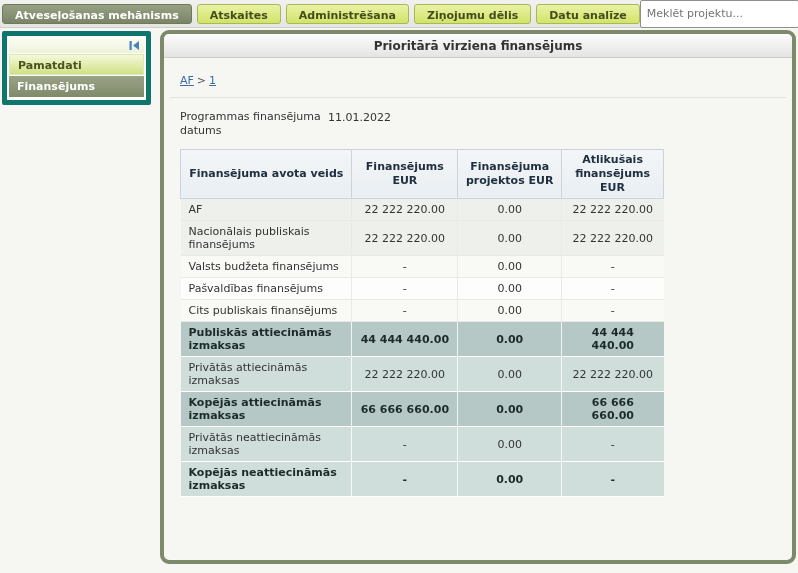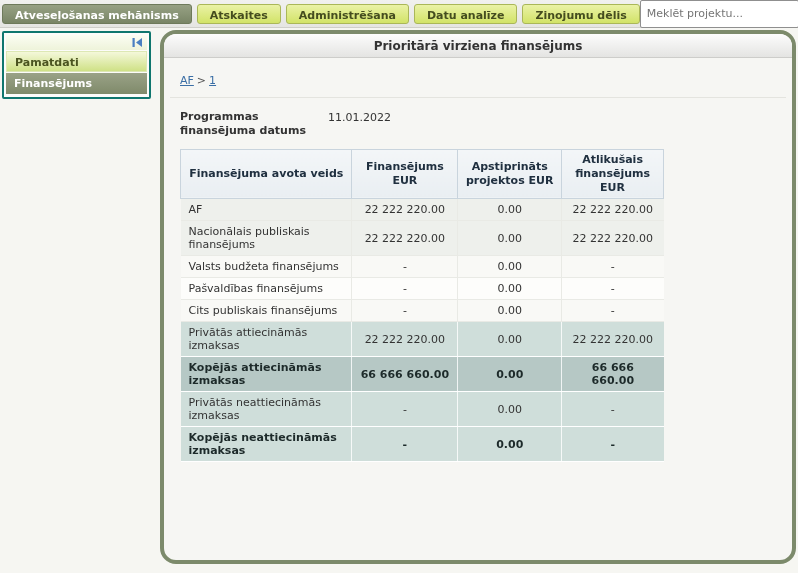--- a/index.html
+++ b/index.html
@@ -34,21 +34,21 @@
   .search-input {
     margin-left:auto; width:172px; height:28px;
     border:1px solid #8f8f8f; border-radius:2px;
     padding:0 6px; font-size:11px; font-family:inherit; color:#555;
     background:#fff;
   }
 
   
   .sidebar {
     position:absolute; left:2px; top:31px; width:149px;
-    background:#fcfcfa; border:2px solid #0f766e; border-radius:2px;
+    background:#fcfcfa; border:5px solid #0f766e; border-radius:2px;
     padding:2px;
   }
   .sidebar-head {
     height:15px; display:flex; justify-content:flex-end; align-items:center;
     background: linear-gradient(#fbfdf3, #eef3da);
     padding-right:4px; margin-bottom:1px;
   }
   .collapse-btn { cursor:pointer; line-height:0; }
   .side-item {
     height:21px; line-height:21px; padding-left:8px;
@@ -59,38 +59,38 @@
     color:#4b5420; border:1px solid #dde8b4;
   }
   .side-item.active {
     background: linear-gradient(#9aa287, #7f8a6a);
     color:#fff;
   }
 
   
   .panel {
     position:absolute; left:160px; top:30px; right:2px; bottom:9px;
-    border:4px solid #7c8a6b; border-radius:16px;
+    border:4px solid #7c8a6b; border-radius:9px;
     background:#f6f6f3; overflow:hidden;
   }
   .panel-title {
     height:24px; line-height:24px; text-align:center;
     font-weight:bold; font-size:12px; color:#333;
     background: linear-gradient(#fcfcfc, #e4e4e2);
     border-bottom:1px solid #cdcdca;
   }
   .crumb-row {
     margin:0 6px; padding:16px 10px 10px 10px;
     border-bottom:1px solid #e4e4df;
   }
   a.lnk { color:#3a6ea5; text-decoration:underline; cursor:pointer; }
   .crumb-sep { color:#555; margin:0 3px; }
 
   .date-row { display:flex; margin:12px 16px 10px 16px; }
-  .date-label { width:148px; font-weight:bold; color:#333; line-height:1.3; }
+  .date-label { width:148px; font-weight:normal; color:#333; line-height:1.3; }
   .date-value { padding-top:1px; color:#333; }
 
   
   table.fin { border-collapse:collapse; margin-left:16px; width:484px; }
   table.fin th {
     background: linear-gradient(#f3f6f8, #e9eef2);
     border:1px solid #c9d4dd;
     color:#203040; font-weight:bold; font-size:11px;
     padding:3px 5px; text-align:center; line-height:1.3;
   }
@@ -118,22 +118,22 @@
   tr.bold td { font-weight:bold; color:#1d2a2a; }
 </style>
 </head>
 <body>
 
 <div class="topbar">
   <div class="tabs">
     <div class="tab active">Atveseļošanas mehānisms</div>
     <div class="tab">Atskaites</div>
     <div class="tab">Administrēšana</div>
+    <div class="tab">Ziņojumu dēlis</div>
     <div class="tab">Datu analīze</div>
-    <div class="tab">Ziņojumu dēlis</div>
   </div>
   <input class="search-input" type="text" placeholder="Meklēt projektu..." style="">
 
 </div>
 
 <div class="sidebar">
   <div class="sidebar-head">
     <span class="collapse-btn">
       <svg width="11" height="9" viewBox="0 0 11 9">
         <rect x="0.5" y="0" width="2.2" height="9" fill="#4a7fc1"></rect>
@@ -161,21 +161,21 @@
     <colgroup>
         <col class="c0">
         <col class="c1">
         <col class="c2">
         <col class="c3">
       </colgroup>
     <thead>
       <tr>
         <th>Finansējuma avota veids</th>
         <th>Finansējums EUR</th>
-        <th>Apstiprināts projektos EUR</th>
+        <th>Finansējuma projektos EUR</th>
         <th>Atlikušais finansējums EUR</th>
       </tr>
     </thead>
     <tbody>
       <tr class="shade">
         <td>AF</td>
         <td class="num">22 222 220.00</td>
         <td class="num">0.00</td>
         <td class="num">22 222 220.00</td>
       </tr>
@@ -196,20 +196,26 @@
         <td class="num">-</td>
         <td class="num">0.00</td>
         <td class="num">-</td>
       </tr>
       <tr class="plain">
         <td>Cits publiskais finansējums</td>
         <td class="num">-</td>
         <td class="num">0.00</td>
         <td class="num">-</td>
       </tr>
+      <tr class="teal-dark bold">
+        <td>Publiskās attiecināmās izmaksas</td>
+        <td class="num">44 444 440.00</td>
+        <td class="num">0.00</td>
+        <td class="num">44 444 440.00</td>
+      </tr>
       <tr class="teal-light">
         <td>Privātās attiecināmās izmaksas</td>
         <td class="num">22 222 220.00</td>
         <td class="num">0.00</td>
         <td class="num">22 222 220.00</td>
       </tr>
       <tr class="teal-dark bold">
         <td>Kopējās attiecināmās izmaksas</td>
         <td class="num">66 666 660.00</td>
         <td class="num">0.00</td>

